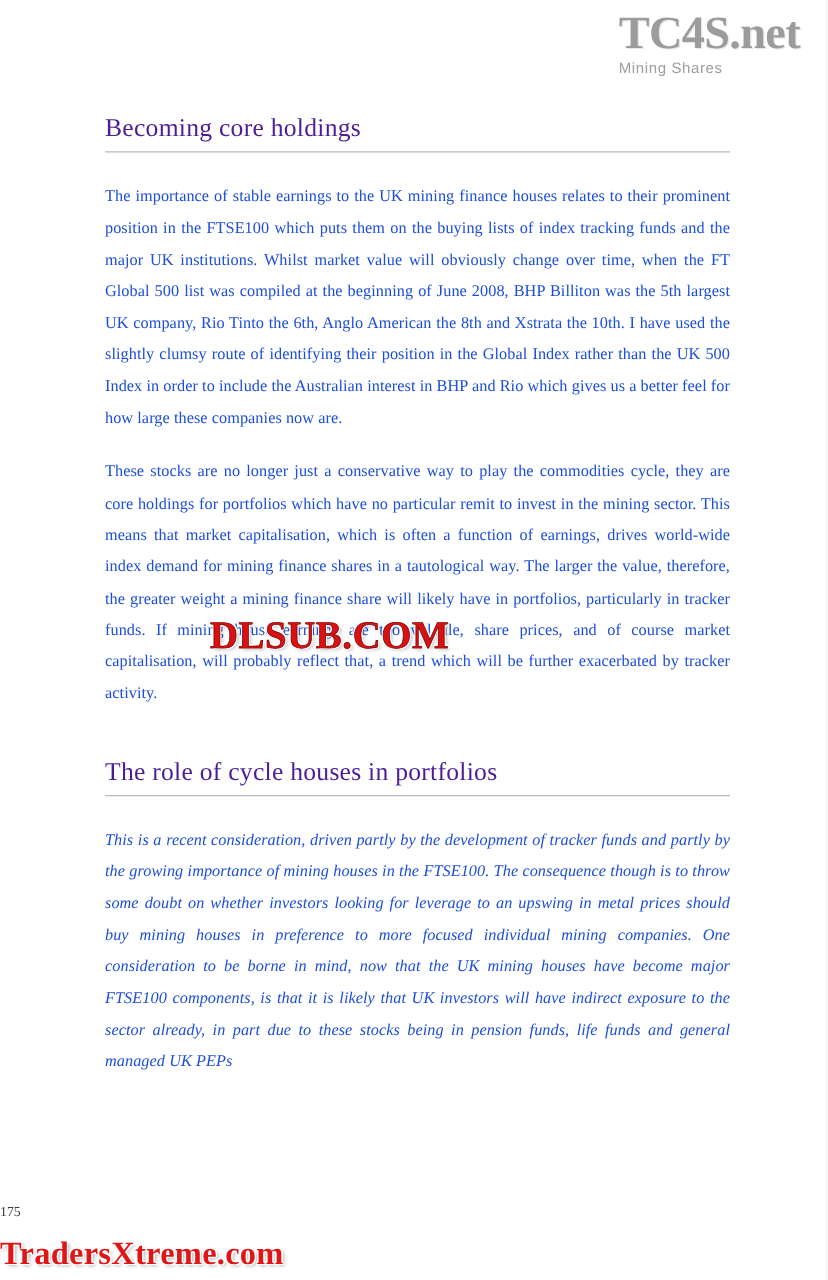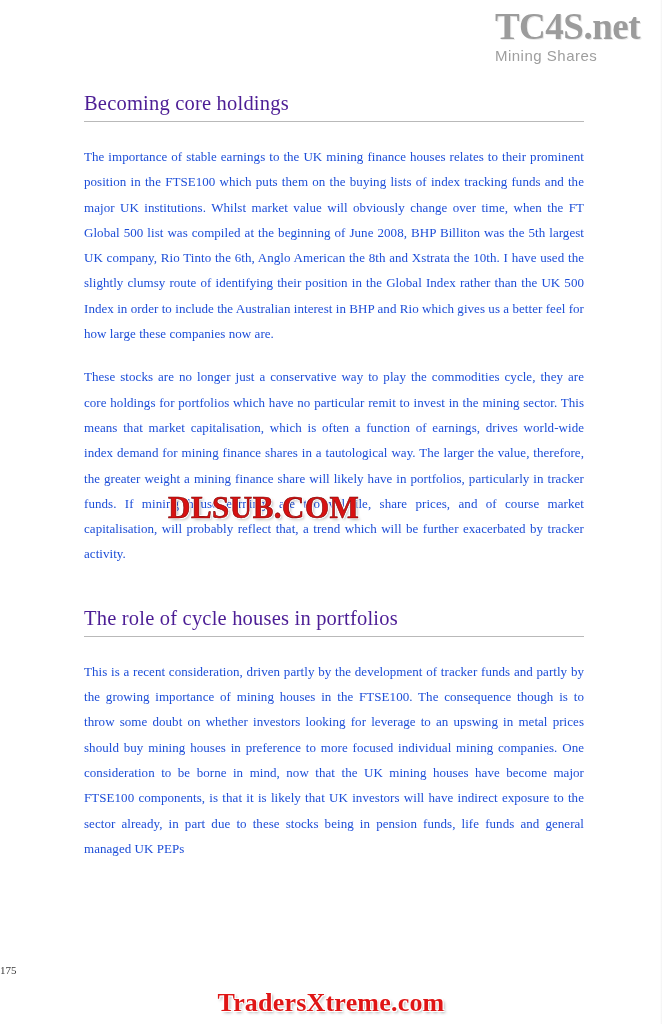--- a/index.html
+++ b/index.html
@@ -33,21 +33,21 @@
   .tc4s-logo .main {
     font-family: "Liberation Serif", serif;
     font-size: 37px;
     font-weight: bold;
     color: #9c9c9c;
     letter-spacing: -0.5px;
     text-shadow: 1px 1px 0 #e8e8e8;
   }
   .tc4s-logo .sub {
     font-family: "Liberation Sans", sans-serif;
-    font-size: 15px;
+    font-size: 12px;
     color: #9e9e9e;
     letter-spacing: 0.5px;
     margin-top: 3px;
     margin-right: 2px;
   }
 
   
   .content {
     position: absolute;
     left: 84px;
@@ -72,21 +72,21 @@
   }
 
   p.body {
     font-size: 13px;
     line-height: 25.3px;
     text-align: justify;
     margin: 0 0 18px 0;
     letter-spacing: 0.05px;
     color: #1d4ed8;
   }
-  p.body:last-child { margin-bottom: 0; }
+  p.body:last-child { margin-bottom: 0; font-style: italic; }
 
   .section-gap { height: 22px; }
 
   
   .page-number {
     position: absolute;
     left: 0;
     right: 0;
     bottom: 48px;
     text-align: left;
@@ -113,21 +113,21 @@
       -1px -1px 0 #ffffff,
       2px 2px 3px rgba(0,0,0,0.25);
     user-select: none;
   }
 
   .wm-traders {
     position: absolute;
     left: 0;
     right: 0;
     bottom: 6px;
-    text-align: center;
+    text-align: left;
     font-family: "Liberation Serif", serif;
     font-weight: bold;
     font-size: 26px;
     color: #e01616;
     letter-spacing: 0.2px;
     text-shadow:
       1px 1px 0 #ffffff,
       -1px 1px 0 #ffffff,
       1px -1px 0 #ffffff,
       -1px -1px 0 #ffffff,

